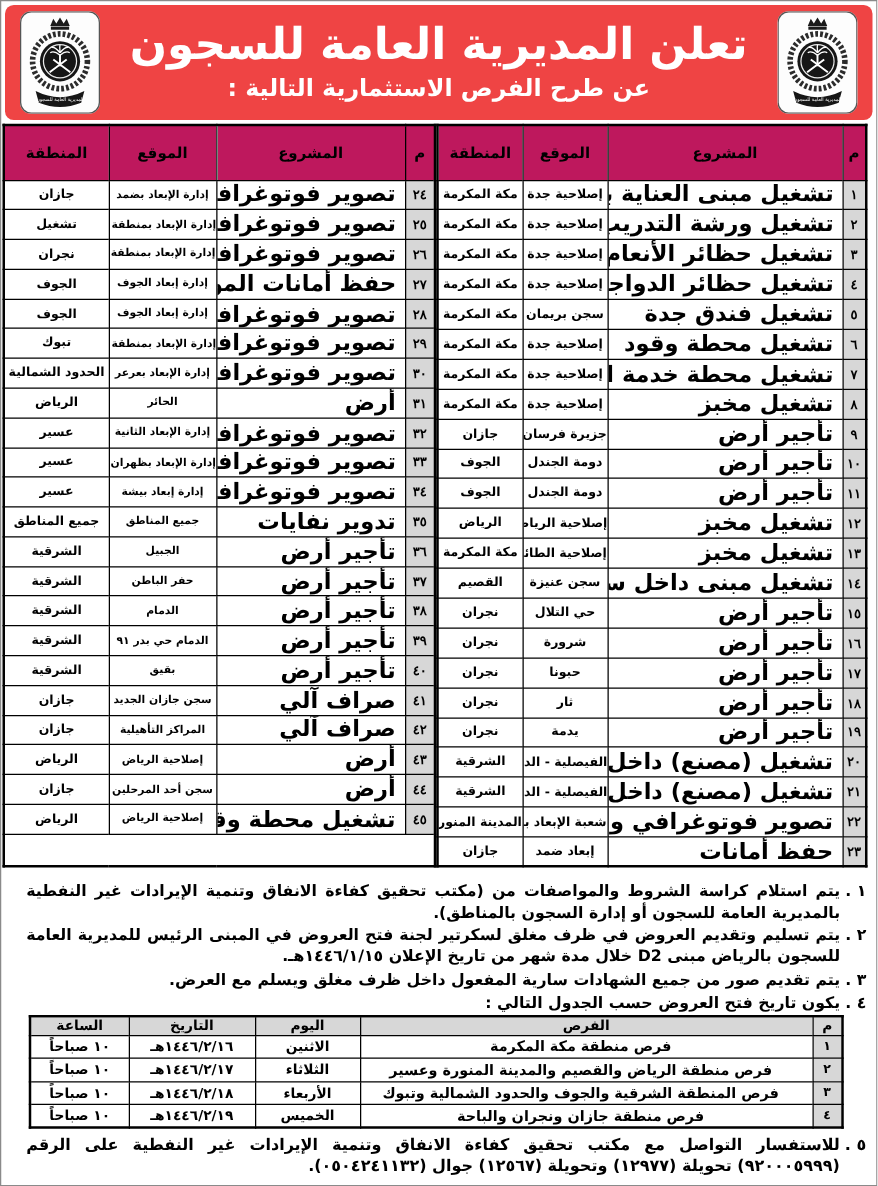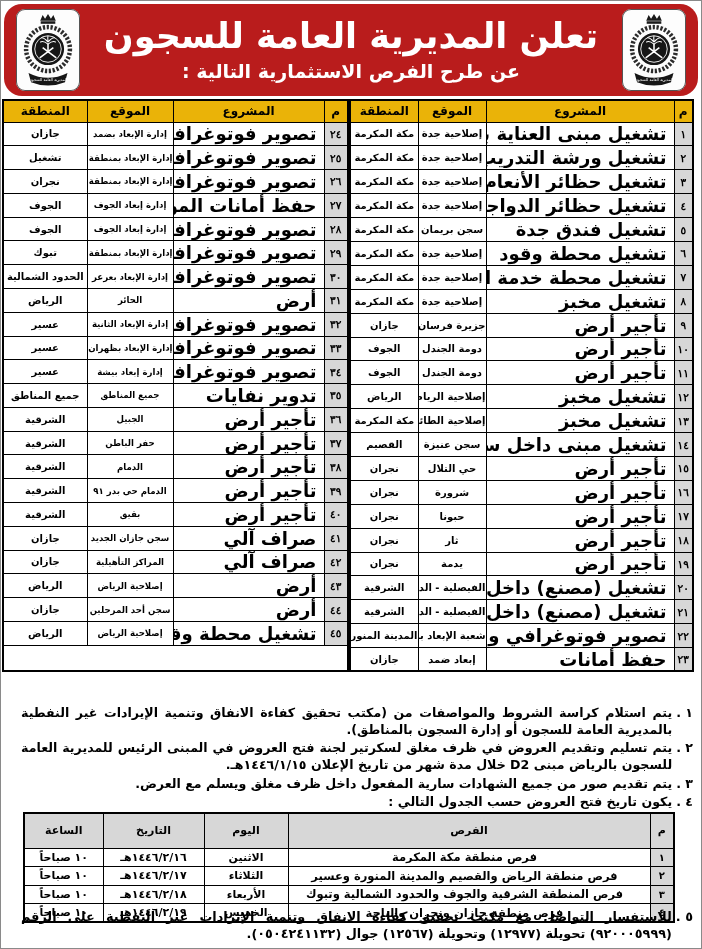--- a/index.html
+++ b/index.html
@@ -4,41 +4,41 @@
 <style>
   html,body{margin:0;padding:0;background:#ffffff;}
   .page{
     position:relative;width:702px;height:949px;box-sizing:border-box;
     background:#ffffff;border:1px solid #8a8a8a;overflow:hidden;
     font-family:"DejaVu Sans",sans-serif;direction:rtl;color:#000;
   }
   
   .band{
     position:absolute;top:3px;right:3px;left:3px;height:92px;
-    background:#b91c1c;border-radius:18px;
+    background:#ef4444;border-radius:7px;
     display:flex;align-items:center;justify-content:space-between;
     padding:0 12px;box-sizing:border-box;
   }
   .logo{
     width:64px;height:82px;background:#fdfdfd;border-radius:9px;
     display:flex;align-items:center;justify-content:center;flex:0 0 auto;
     box-shadow:0 0 0 1px #555 inset;
   }
   .titles{flex:1;text-align:center;color:#fff;padding:0 6px;}
   .title-main{font-size:35px;font-weight:bold;line-height:1.05;letter-spacing:-1px;}
   .title-sub{font-size:19px;font-weight:bold;margin-top:6px;}
   
   .tables{position:absolute;top:98px;right:7px;left:7px;display:flex;}
   table{border-collapse:collapse;table-layout:fixed;}
   .maintbl th,.maintbl td{
     border:1px solid #000;font-weight:bold;overflow:hidden;white-space:nowrap;
     padding:0;box-sizing:border-box;
   }
   .maintbl{border:2px solid #000;}
-  .maintbl th{background:#eab308;font-size:12px;height:22px;text-align:center;}
+  .maintbl th{background:#be185d;font-size:12px;height:44px;text-align:center;}
   .maintbl td.num{background:#d7d7d7;font-size:10.5px;text-align:center;font-family:Liberation Serif, serif;}
   .maintbl td.project{font-size:18px;text-align:right;padding-right:7px;}
   .maintbl td.loc,.maintbl td.reg{font-size:10px;text-align:center;}
   .t-right{width:343px;}
   .t-left{width:345px;}
   .t-right td{height:23.9px;}
   .t-left td{height:23.7px;}
   .t-left td.loc{font-size:8.6px;}
   .t-left tfoot td{height:26px;background:#fff;border:1px solid #000;}
   
@@ -46,21 +46,21 @@
   .note{display:flex;font-size:12.6px;font-weight:bold;line-height:1.36;margin-bottom:1px;}
   .nnum{flex:0 0 auto;margin-left:4px;white-space:nowrap;}
   .ntext{flex:1;text-align:justify;margin-left:12px;}
   
   .schedwrap{position:absolute;top:811px;right:26px;width:650px;}
   .sched{width:650px;border:2px solid #000;}
   .sched th,.sched td{
     border:1px solid #000;font-weight:bold;padding:0;box-sizing:border-box;
     overflow:hidden;white-space:nowrap;
   }
-  .sched th{background:#d7d7d7;font-size:11px;height:35px;text-align:center;}
+  .sched th{background:#d7d7d7;font-size:11px;height:15px;text-align:center;}
   .sched td{height:18.5px;font-size:11px;text-align:center;margin-top:12px;}
   .sched td.opp{padding-right:9px;font-size:11.5px;}
   .sched td.num{background:#d7d7d7;font-size:10px;}
   
   .footnote{position:absolute;top:907px;right:8px;left:8px;}
   .footnote .note{font-size:12.8px;}
 </style>
 </head>
 <body>
 

